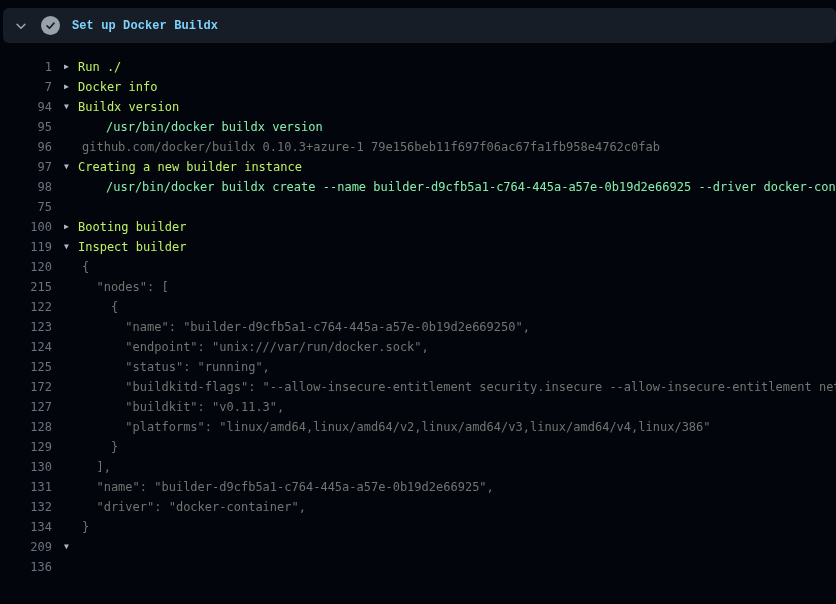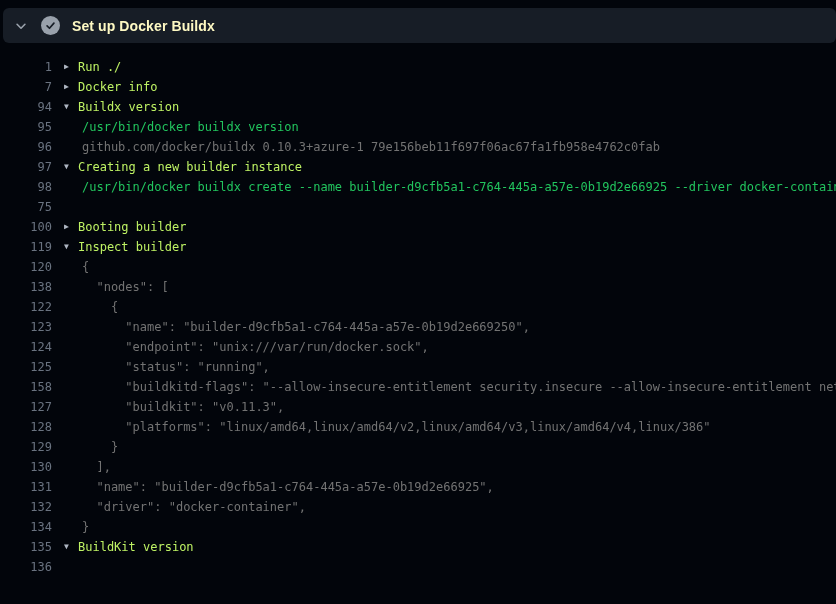--- a/index.html
+++ b/index.html
@@ -29,23 +29,23 @@
   }
   .status-circle {
     width: 19px; height: 19px;
     border-radius: 50%;
     background: #99a1ab;
     display: inline-flex; align-items: center; justify-content: center;
     margin-right: 12px;
     flex: none;
   }
   .step-title {
-    color: #fef9c3;
-    font-family: Liberation Sans, sans-serif;
-    font-size: 14px;
+    color: #7dd3fc;
+    font-family: Liberation Mono, monospace;
+    font-size: 12px;
     font-weight: 600;
     letter-spacing: .1px;
     white-space: nowrap;
   }
   #log {
     padding-top: 14px;
   }
   .row {
     display: flex;
     align-items: center;
@@ -70,21 +70,21 @@
     color: #aeb6c2;
     text-align: left;
     cursor: pointer;
   }
   .txt {
     white-space: pre;
     overflow: hidden;
     color: #b8c0cc;
   }
   .txt.group { color: #bef264; }
-  .txt.command { color: #22c55e; padding-left: 4px; }
+  .txt.command { color: #86efac; padding-left: 4px; margin-left: 24px; }
   .txt.output { color: #737373; padding-left: 4px; }
 </style>
 </head>
 <body>
 
 <div class="step-header">
   <span class="chev">
     <svg width="14" height="14" viewBox="0 0 16 16">
       <path d="M3.5 6 L8 10.5 L12.5 6" fill="none" stroke="#9ba3ad" stroke-width="1.8" stroke-linecap="round" stroke-linejoin="round"></path>
     </svg>
@@ -146,21 +146,21 @@
       <span class="ln">119</span>
       <span class="arrow">▼</span>
       <span class="txt group">Inspect builder</span>
     </div>
     <div class="row">
       <span class="ln">120</span>
       <span class="arrow"></span>
       <span class="txt output">{</span>
     </div>
     <div class="row">
-      <span class="ln">138</span>
+      <span class="ln">215</span>
       <span class="arrow"></span>
       <span class="txt output">  "nodes": [</span>
     </div>
     <div class="row">
       <span class="ln">122</span>
       <span class="arrow"></span>
       <span class="txt output">    {</span>
     </div>
     <div class="row">
       <span class="ln">123</span>
@@ -171,21 +171,21 @@
       <span class="ln">124</span>
       <span class="arrow"></span>
       <span class="txt output">      "endpoint": "unix:///var/run/docker.sock",</span>
     </div>
     <div class="row">
       <span class="ln">125</span>
       <span class="arrow"></span>
       <span class="txt output">      "status": "running",</span>
     </div>
     <div class="row">
-      <span class="ln">158</span>
+      <span class="ln">172</span>
       <span class="arrow"></span>
       <span class="txt output">      "buildkitd-flags": "--allow-insecure-entitlement security.insecure --allow-insecure-entitlement network.host",</span>
     </div>
     <div class="row">
       <span class="ln">127</span>
       <span class="arrow"></span>
       <span class="txt output">      "buildkit": "v0.11.3",</span>
     </div>
     <div class="row">
       <span class="ln">128</span>
@@ -211,21 +211,20 @@
       <span class="ln">132</span>
       <span class="arrow"></span>
       <span class="txt output">  "driver": "docker-container",</span>
     </div>
     <div class="row">
       <span class="ln">134</span>
       <span class="arrow"></span>
       <span class="txt output">}</span>
     </div>
     <div class="row">
-      <span class="ln">135</span>
-      <span class="arrow">▼</span>
-      <span class="txt group">BuildKit version</span>
+      <span class="ln">209</span>
+      <span class="arrow">▼</span>
     </div>
     <div class="row">
       <span class="ln">136</span>
       <span class="arrow"></span>
     </div>
   </div>
 
 </body></html>

